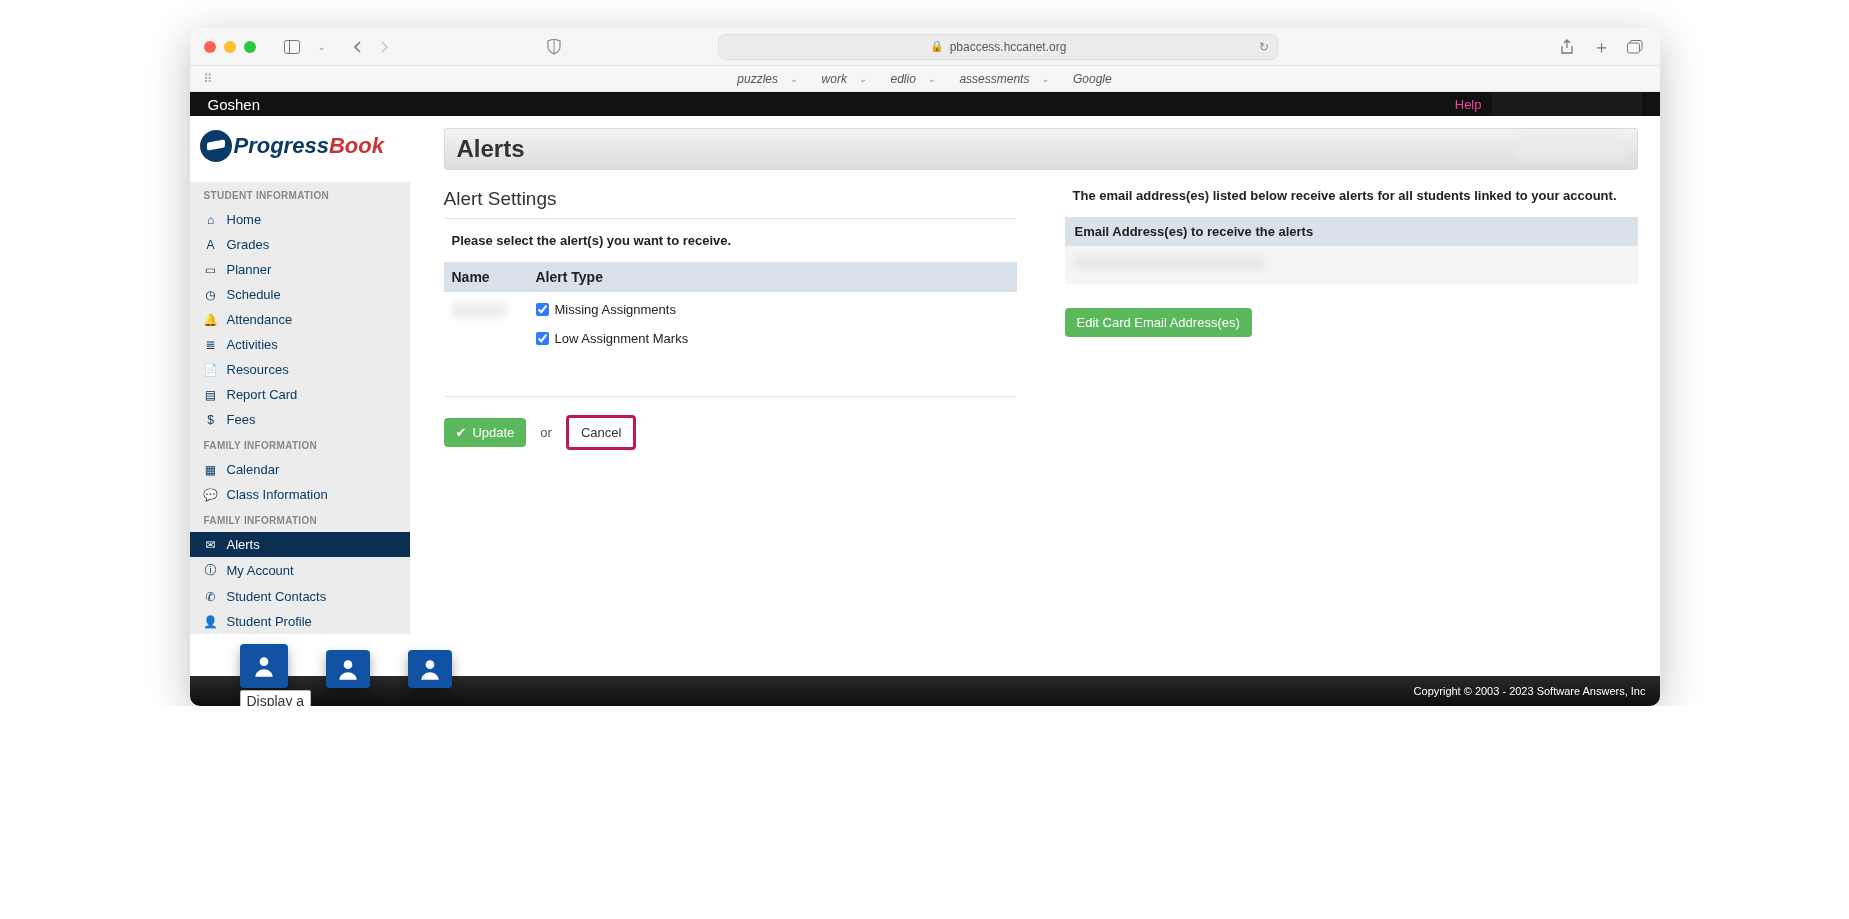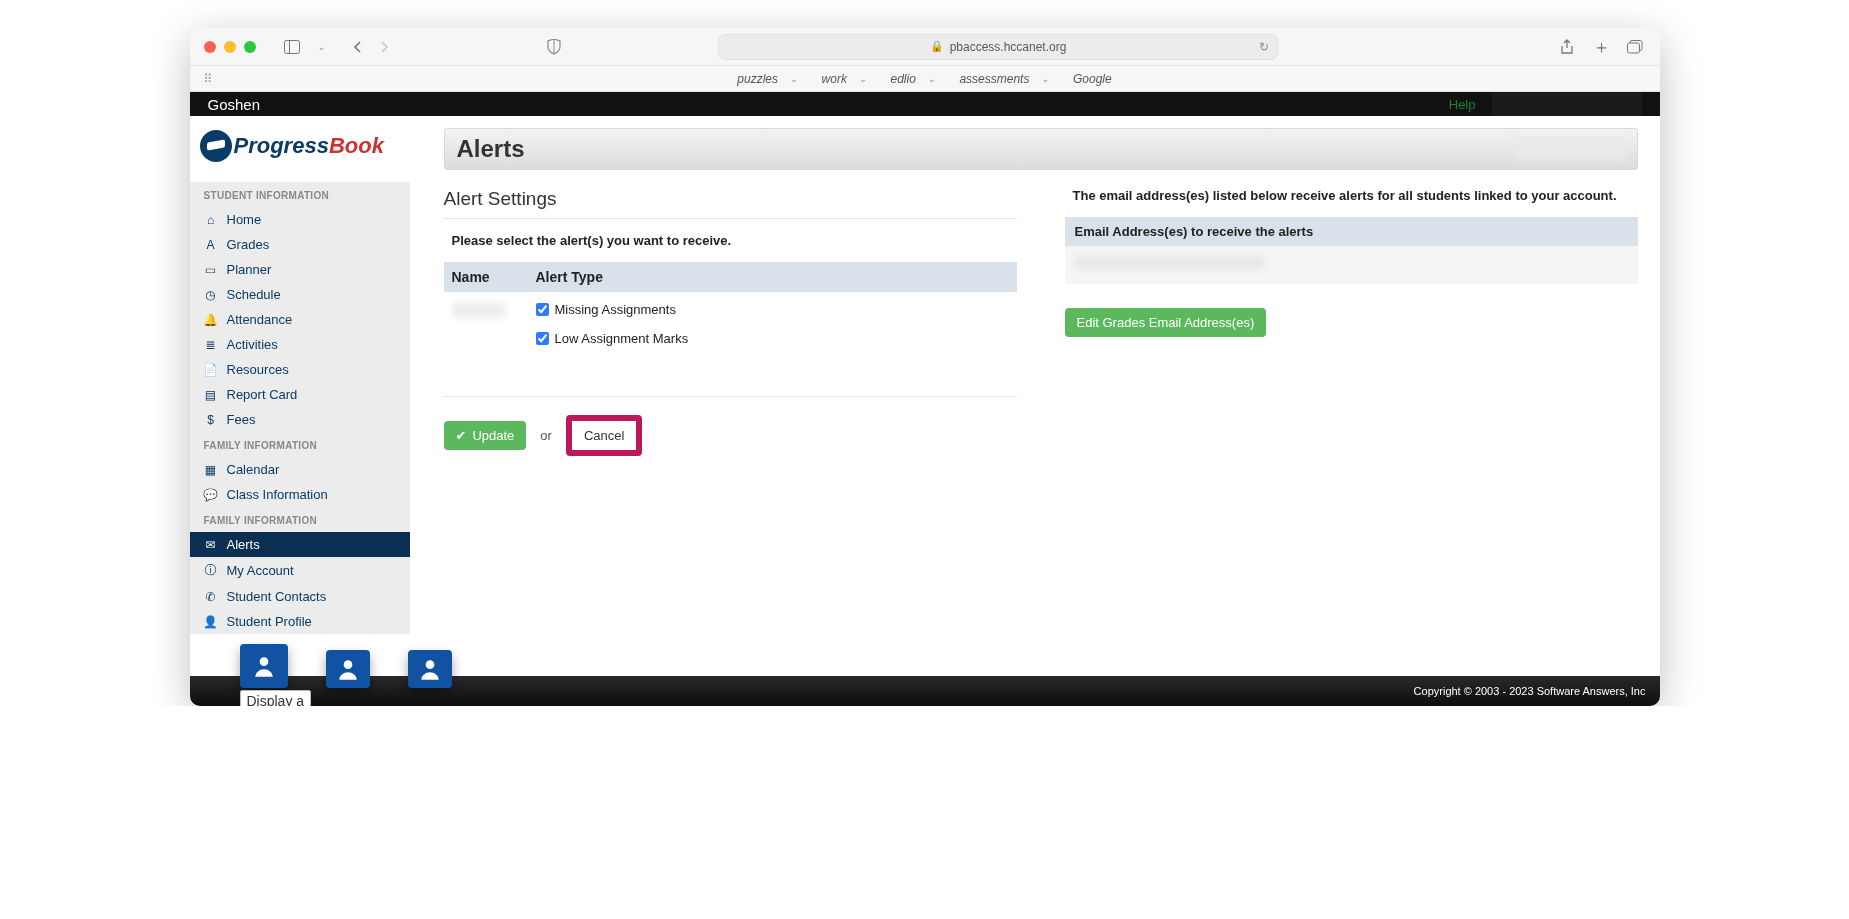--- a/index.html
+++ b/index.html
@@ -21,21 +21,21 @@
 .shield { margin-right:10px; color:#8a8a8a; }
 
 .bookmarks { height:26px; background:#f6f6f6; border-bottom:1px solid #e5e5e5; display:flex; align-items:center; justify-content:center; gap:24px; font-size:12px; color:#555; }
 .bm-apps { position:absolute; left:14px; color:#9a9a9a; }
 .bm-item { display:flex; align-items:center; gap:12px;font-style:italic; }
 .chev { font-size:9px; color:#888; }
 
 
 .app { position:relative; }
 .topbar { height:24px; background:#111; color:#fff; display:flex; align-items:center; padding:0 18px; font-size:15px; }
-.topbar .help { margin-left:auto; color:#15803d; font-size:13px; margin-right:16px; }
+.topbar .help { margin-left:auto; color:#ec4899; font-size:13px; margin-right:10px; }
 .topbar .user-blank { width:150px; height:24px; background:#1a1a1a; }
 
 .body { display:flex; min-height:560px; background:#fff; }
 
 
 .sidebar { width:220px; background:#fff; }
 .logo { padding:14px 10px 20px 10px; display:flex; align-items:center; gap:2px; }
 .logo-circle { width:32px; height:32px; border-radius:50%; background:#0a3a66; position:relative; }
 .logo-circle::after { content:""; position:absolute; left:7px; top:11px; width:18px; height:8px; background:#fff; border-radius:2px; transform:skewY(-10deg); }
 .logo-text { font-size:22px; font-weight:700; font-style:italic; }
@@ -62,21 +62,21 @@
 table.alerts th { background:#d9e2ea; text-align:left; font-size:14px; font-weight:700; color:#222; padding:7px 8px; }
 table.alerts td { padding:10px 8px; font-size:13px; color:#222; vertical-align:top; }
 .name-blur { display:inline-block; width:54px; height:16px; background:#eee; filter:blur(3px); border-radius:2px; }
 .chk-row { display:flex; align-items:center; gap:6px; margin-bottom:14px; }
 .chk-row input { accent-color:#2f7bff; width:13px; height:13px; }
 
 .divider { height:1px; background:#e4e4e4; margin:26px 0 18px; }
 .actions { display:flex; align-items:center; gap:14px; }
 .btn { border:none; border-radius:4px; padding:7px 12px; font-size:13px; cursor:pointer; display:inline-flex; align-items:center; gap:6px; }
 .btn-green { background:#5cb85c; color:#fff; }
-.btn-outline { background:#fff; border:6px solid #be185d; color:#333; }
+.btn-outline { background:#fff; border:3px solid #be185d; color:#333; }
 .or { font-size:13px; color:#555; }
 
 .email-hdr { background:#d9e2ea; font-size:13px; font-weight:700; color:#222; padding:7px 10px; }
 .email-row { background:#f5f5f5; padding:10px; }
 .email-blur { display:inline-block; width:190px; height:14px; background:#e8e8e8; filter:blur(3px); border-radius:2px; }
 
 
 .footerbar { height:30px; background:linear-gradient(#2a2a2a,#0d0d0d); display:flex; align-items:center; padding:0 14px; color:#fff; font-size:11px; }
 .footerbar .copy{ margin-left:auto; }
 
@@ -299,21 +299,21 @@
           </section>
 
           <section class="col">
             <div class="instr">The email address(es) listed below receive alerts for all students linked to your account.</div>
             <div class="email-hdr">Email Address(es) to receive the alerts</div>
             <div class="email-row">
               <span class="email-blur"></span>
             </div>
             <div style="height:24px"></div>
             <button class="btn btn-green">
-              <span>Edit Grades Email Address(es)</span>
+              <span>Edit Card Email Address(es)</span>
             </button>
           </section>
         </div>
       </main>
     </div>
 
     <div class="footerbar">
       <span class="copy">Copyright © 2003 - 2023 Software Answers, Inc</span>
     </div>
 

